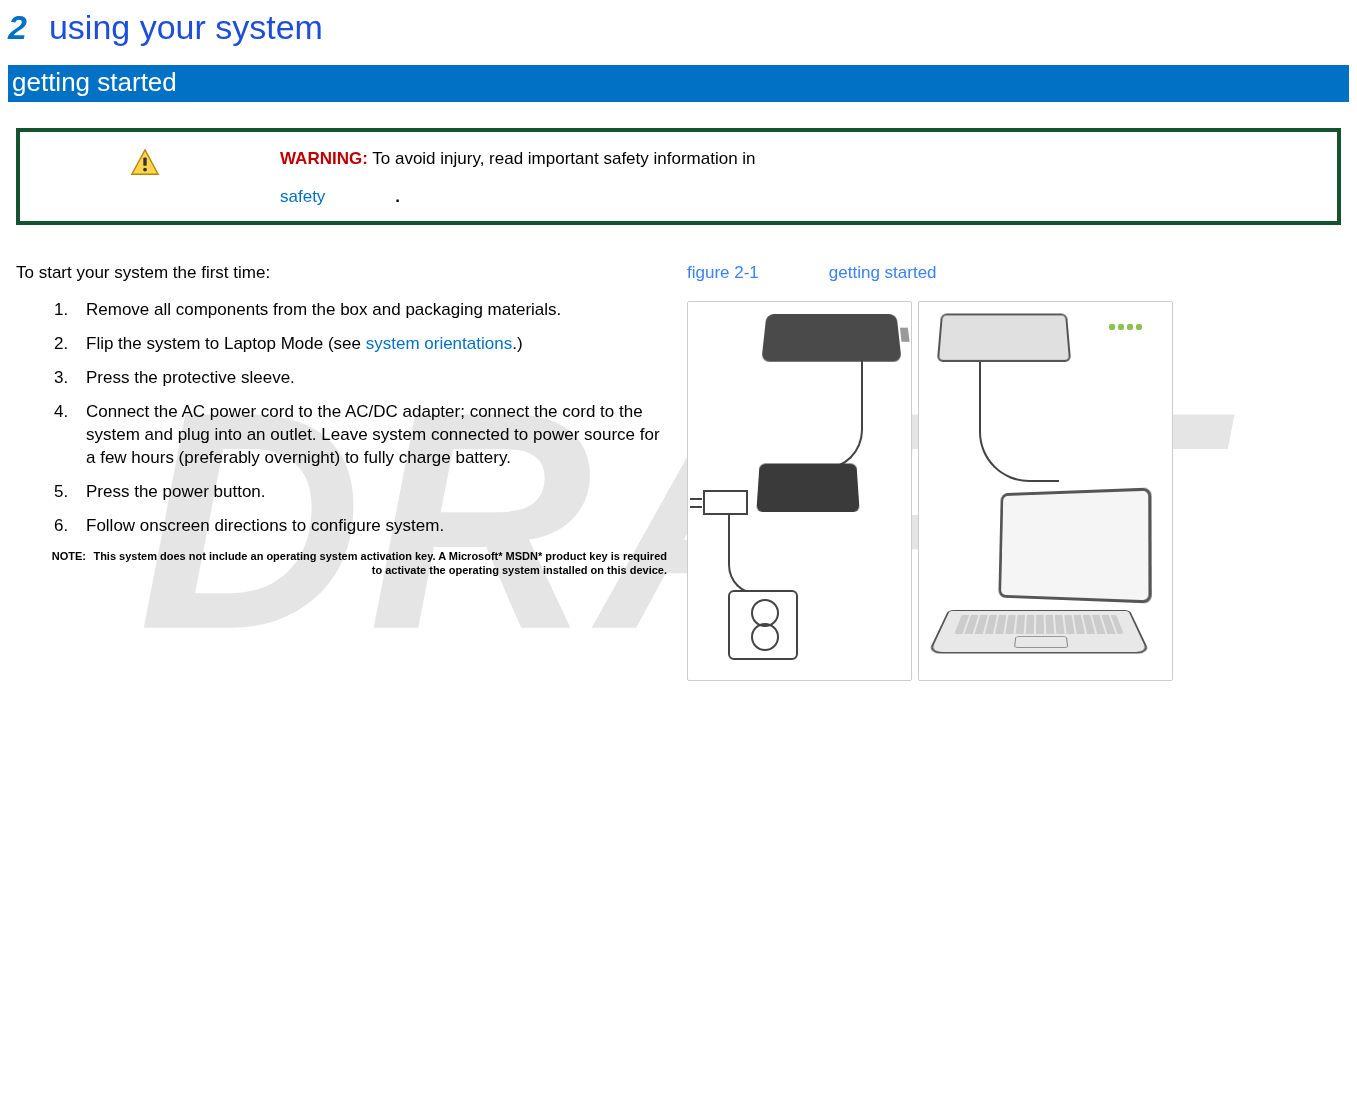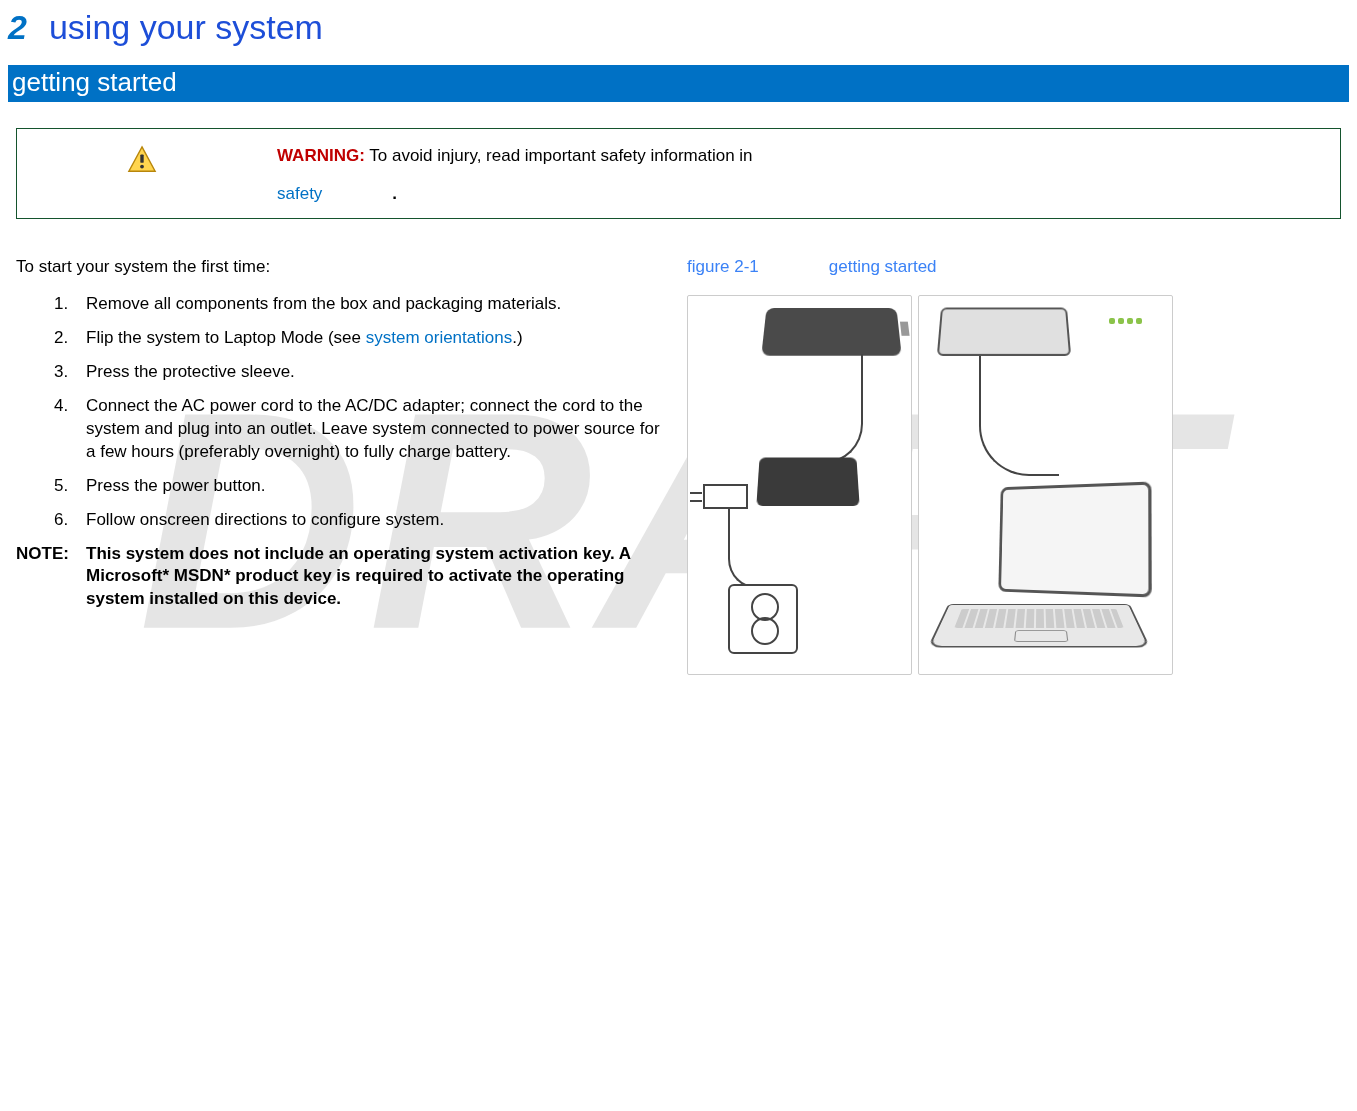--- a/index.html
+++ b/index.html
@@ -54,21 +54,21 @@
     }
     .section-bar {
       background: #0071c5;
       color: #fff;
       font-size: 26px;
       padding: 2px 4px 4px 4px;
       margin-top: 18px;
       width: 100%;
     }
     .warning-box {
-      border: 1px solid #14532d;
+      border: 4px solid #14532d;
       margin: 26px 8px 0 8px;
       padding: 14px 20px 12px 90px;
       position: relative;
     }
     .warning-icon {
       position: absolute;
       left: 110px;
       top: 16px;
     }
     .warning-icon svg {
@@ -123,25 +123,26 @@
     }
     .step-num {
       position: absolute;
       left: 0;
       top: 0;
     }
     .link-text {
       color: #0071c5;
     }
     .note-block {
-      font-size: 17px;
+      font-size: 11px;
       font-weight: bold;
       line-height: 1.35;
       margin-top: 4px;
       display: flex;
+      text-align: right;
     }
     .note-label {
       flex: 0 0 70px;
     }
     .note-text {
       flex: 1;
     }
     .figure-caption {
       color: #3b82f6;
       font-size: 17px;

